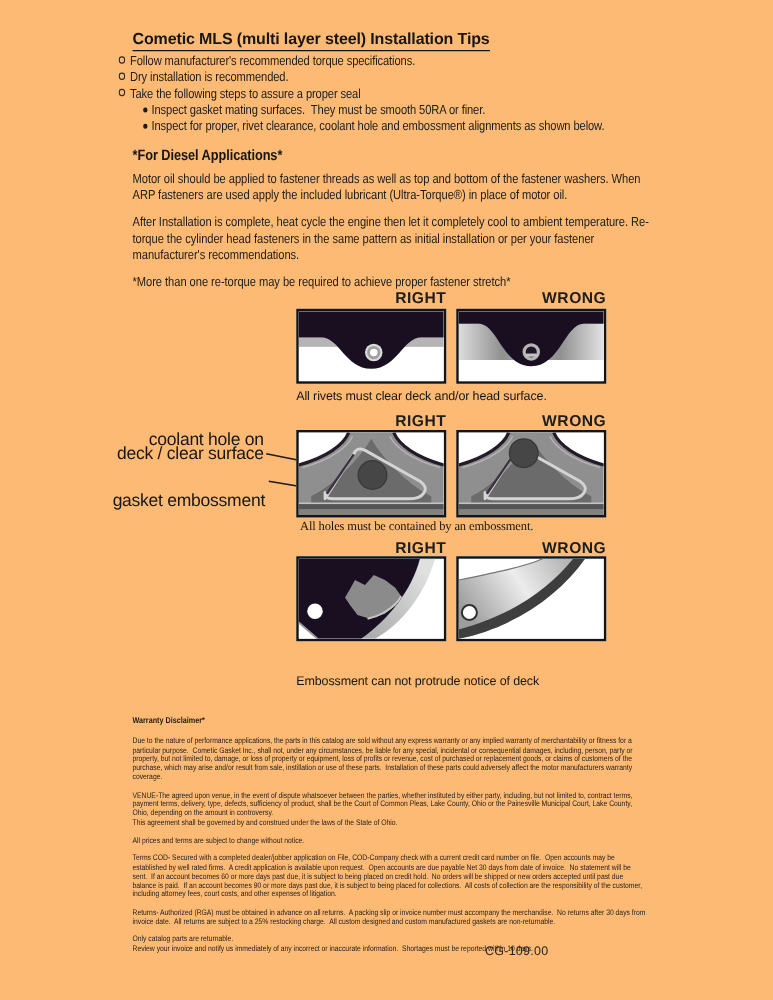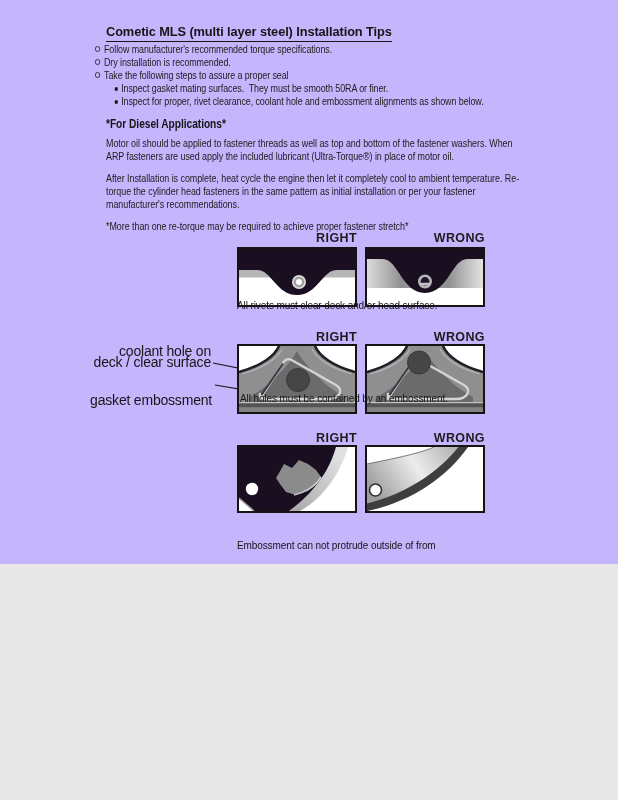--- a/index.html
+++ b/index.html
@@ -1,17 +1,17 @@
 <!DOCTYPE html>
 <html><head>
 <meta charset="utf-8">
 <style>
   html,body{margin:0;padding:0;background:#e8e8e8;}
   .page{
-    position:relative;width:618px;height:564px;background:#c4b5fd;
+    position:relative;width:618px;height:800px;background:#fdba74;
     font-family:"Liberation Sans","DejaVu Sans",sans-serif;color:#1c1c1c;
     overflow:hidden;margin:0 auto;
   }
   .abs{position:absolute;}
   
   .condensed{transform:scaleX(0.85);transform-origin:0 0;}
 
   .title{
     font-size:12.8px;font-weight:bold;letter-spacing:-0.1px;color:#161616;
     border-bottom:1.6px solid #161616;padding-bottom:2px;display:inline-block;
@@ -99,21 +99,21 @@
       <rect x="0" y="0" width="116" height="56" fill="#ffffff"></rect>
       <rect x="0" y="10" width="116" height="29" fill="url(#g1w)"></rect>
       <rect x="0" y="39" width="116" height="17" fill="#ffffff"></rect>
       <path d="M0,0 H116 V10 H100 C85,10 81,44 58,44 C35,44 31,10 16,10 H0 Z" fill="#1a0f21"></path>
       <circle cx="58" cy="32.5" r="7" fill="#b5b5b5"></circle>
       <circle cx="58" cy="32.5" r="4.4" fill="#20132a"></circle>
       <rect x="53.2" y="33.8" width="9.6" height="2.6" rx="1.2" fill="#c2c2c2"></rect>
     </svg>
   </div>
 
-  <div class="fig-caption" style="left:237px;top:300px;">All rivets must clear deck and/or head surface.</div>
+  <div class="fig-caption" style="left:237px;top:312px;">All rivets must clear deck and/or head surface.</div>
 
   <div class="fig-label" style="left:237px;top:330px;">RIGHT</div>
   <div class="fig-label" style="left:365px;top:330px;">WRONG</div>
 
   <div class="callout" style="right:407px;top:346px;">
     <div>coolant hole on</div>
     <div>deck / clear surface</div>
   </div>
   <div class="callout" style="right:406px;top:395px;">gasket embossment</div>
 
@@ -151,21 +151,21 @@
       <path d="M73,3 C77,12 91,22 113,28" stroke="#b8b8b8" stroke-width="1.2" fill="none" opacity="0.9"></path>
       <rect x="0" y="56" width="116" height="1.3" fill="#c4c4c4"></rect>
       <rect x="0" y="57.3" width="116" height="4.2" fill="#555555"></rect>
       <rect x="0" y="61.5" width="116" height="4.5" fill="#828282"></rect>
       <path d="M21,53 L44,17 Q47,11 53.5,14.5 L97,39 Q103.5,43.5 100,48.5 Q97,53 89,53 L27,53 Q20.5,53 21,48 Z" stroke="#d4d4d4" stroke-width="2.3" fill="none" stroke-linejoin="round"></path>
       <path d="M22.5,49 L44,17.5" stroke="#3a3142" stroke-width="2" fill="none"></path>
       <circle cx="52" cy="16.5" r="11.5" fill="#464646" stroke="#383838" stroke-width="1"></circle>
     </svg>
   </div>
 
-  <div class="fig-caption" style="left:240px;top:393px;">All holes must be contained by an embossment.</div>
+  <div class="fig-caption" style="left:240px;top:416px;font-family:Liberation Serif, serif;">All holes must be contained by an embossment.</div>
 
   <div class="fig-label" style="left:237px;top:431px;">RIGHT</div>
   <div class="fig-label" style="left:365px;top:431px;">WRONG</div>
 
   <div class="fig-img" style="left:237px;top:445px;">
     <svg width="116" height="64" viewBox="0 0 116 64">
       <defs>
         <linearGradient id="g3r" gradientUnits="userSpaceOnUse" x1="50" y1="64" x2="100" y2="10">
           <stop offset="0" stop-color="#a8a8a8"></stop>
             <stop offset="1" stop-color="#e0e0e0"></stop>
@@ -192,21 +192,21 @@
       </defs>
       <rect x="0" y="0" width="116" height="64" fill="#ffffff"></rect>
       <path d="M0,17 C30,11 54,6 67,0 L101,0 C80,30 44,55 0,64 Z" fill="url(#g3w)"></path>
       <path d="M0,17 C30,11 54,6 67,0" stroke="#777777" stroke-width="1" fill="none"></path>
       <path d="M101,0 C80,30 44,55 0,64 L0,56.5 C40,46.5 72,24.5 91.5,0 Z" fill="#3e3e3e"></path>
       <circle cx="8.5" cy="43" r="6" fill="#ffffff" stroke="#303030" stroke-width="1.6"></circle>
     </svg>
   </div>
 
   <div class="fig-caption" style="left:237px;top:518px;">
-    <div>Embossment can not protrude outside of from</div>
+    <div>Embossment can not protrude notice of deck</div>
   </div>
 
   <div class="abs warranty condensed" style="left:106px;top:573px;width:484px;">
     <p class="w-head">Warranty Disclaimer*</p>
     <p>Due to the nature of performance applications, the parts in this catalog are sold without any express warranty or any implied warranty of merchantability or fitness for a particular purpose.  Cometic Gasket Inc., shall not, under any circumstances, be liable for any special, incidental or consequential damages, including, person, party or property, but not limited to, damage, or loss of property or equipment, loss of profits or revenue, cost of purchased or replacement goods, or claims of customers of the purchase, which may arise and/or result from sale, instillation or use of these parts.  Installation of these parts could adversely affect the motor manufacturers warranty coverage.</p>
     <p class="tight">VENUE-The agreed upon venue, in the event of dispute whatsoever between the parties, whether instituted by either party, including, but not limited to, contract terms, payment terms, delivery, type, defects, sufficiency of product, shall be the Court of Common Pleas, Lake County, Ohio or the Painesville Municipal Court, Lake County, Ohio, depending on the amount in controversy.</p>
     <p>This agreement shall be governed by and construed under the laws of the State of Ohio.</p>
     <p>All prices and terms are subject to change without notice.</p>
     <p>Terms COD- Secured with a completed dealer/jobber application on File, COD-Company check with a current credit card number on file.  Open accounts may be established by well rated firms.  A credit application is available upon request.  Open accounts are due payable Net 30 days from date of invoice.  No statement will be sent.  If an account becomes 60 or more days past due, it is subject to being placed on credit hold.  No orders will be shipped or new orders accepted until past due balance is paid.  If an account becomes 90 or more days past due, it is subject to being placed for collections.  All costs of collection are the responsibility of the customer, including attorney fees, court costs, and other expenses of litigation.</p>
     <p>Returns- Authorized (RGA) must be obtained in advance on all returns.  A packing slip or invoice number must accompany the merchandise.  No returns after 30 days from invoice date.  All returns are subject to a 25% restocking charge.  All custom designed and custom manufactured gaskets are non-returnable.</p>

